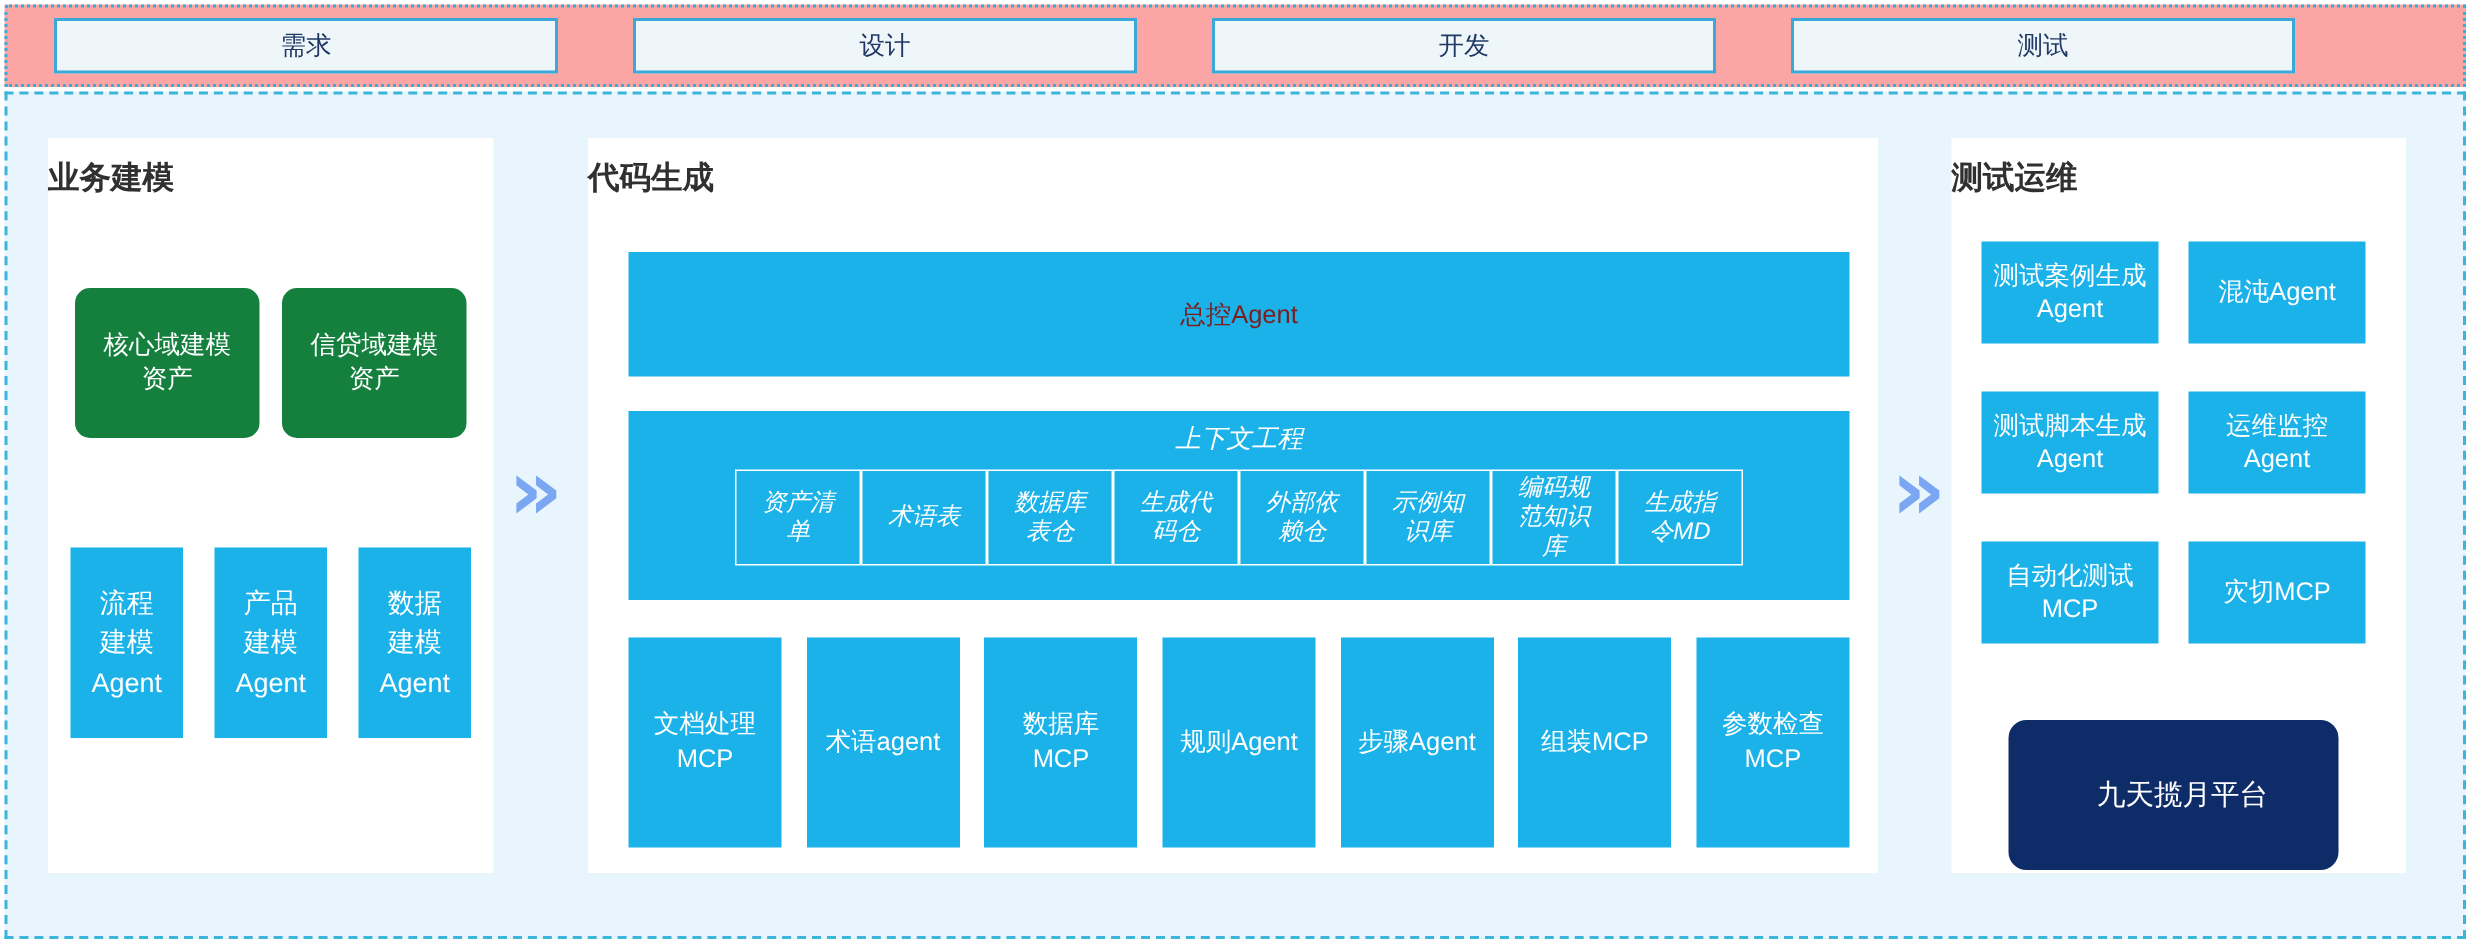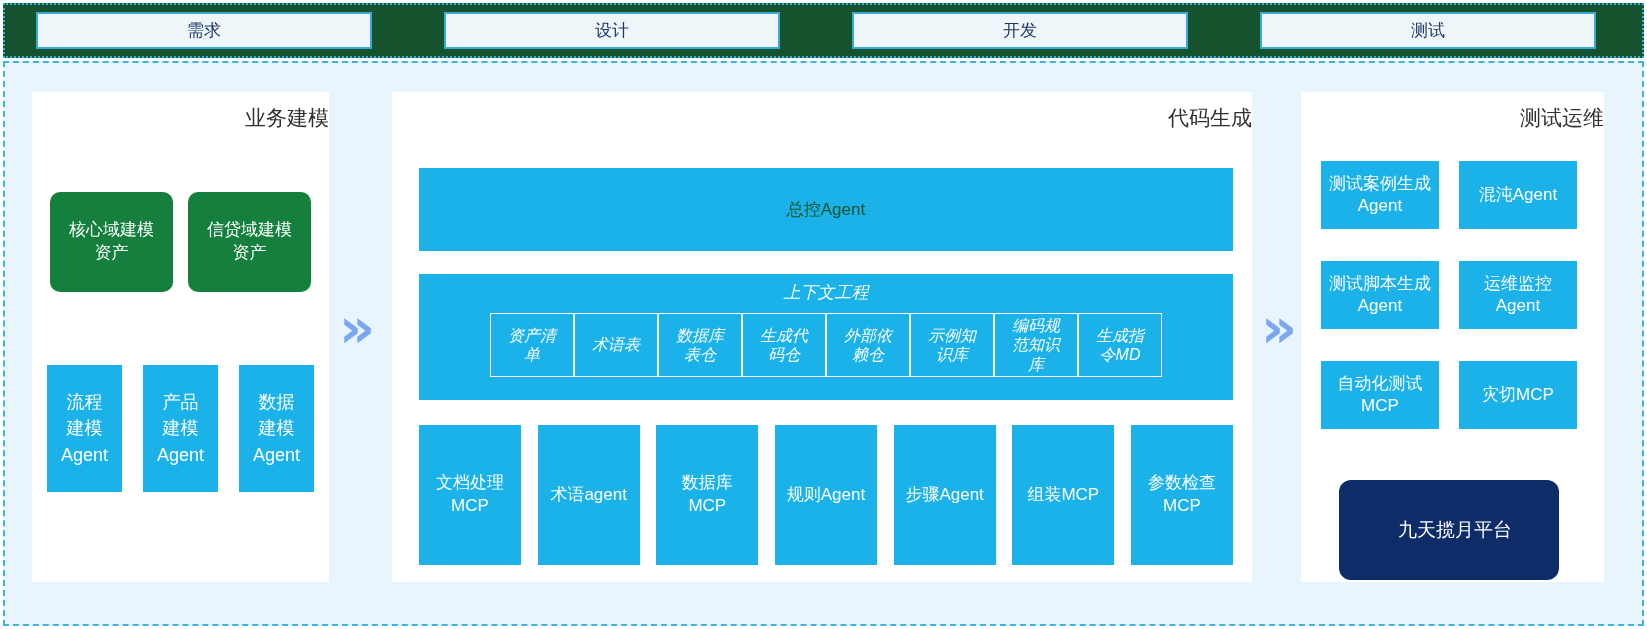--- a/index.html
+++ b/index.html
@@ -2,51 +2,51 @@
 <html><head>
 <meta charset="utf-8">
 <style>
   html,body{margin:0;padding:0;background:#fff;}
   *{box-sizing:border-box;}
   body{font-family:"Liberation Sans","DejaVu Sans",sans-serif;}
   .canvas{position:relative;width:1647px;height:629px;background:#fff;overflow:hidden;}
 
   
   .top-strip{position:absolute;left:3px;top:3px;width:1641px;height:55px;
-    background:#14532d;border:2px dotted #2fb0dd;display:flex;align-items:center;
-    padding-left:31px;gap:72px;}
+    background:#fca5a5;border:2px dotted #2fb0dd;display:flex;align-items:center;
+    padding-left:31px;gap:50px;}
   .phase-box{width:336px;height:37px;background:#eef6fa;border:2px solid #3aa8d8;
     display:flex;align-items:center;justify-content:center;
     color:#1f3864;font-size:17px;}
 
   
   .main-area{position:absolute;left:3px;top:61px;width:1641px;height:565px;
     background:#e9f5fc;border:2px dashed #3cb4dc;}
 
   .panel{position:absolute;top:29px;height:490px;background:#ffffff;}
-  .panel-title{text-align:right;margin-top:12px;font-size:21px;font-weight:normal;color:#303030;}
+  .panel-title{text-align:left;margin-top:12px;font-size:21px;font-weight:bold;color:#303030;}
 
   .chevron{position:absolute;color:#7aa6f2;font-size:56px;font-weight:bold;
     line-height:1;font-family:"DejaVu Sans",sans-serif;}
 
   
   .panel-left{left:27px;width:297px;}
   .asset-row{position:absolute;left:0;top:100px;width:100%;display:flex;justify-content:center;gap:15px;}
   .asset-box{width:123px;height:100px;background:#15803d;border-radius:10px;
     color:#fff;font-size:17px;display:flex;align-items:center;justify-content:center;
     text-align:center;padding:0 14px;line-height:1.35;}
   .agent-row{position:absolute;left:0;top:273px;width:100%;display:flex;justify-content:center;gap:21px;}
   .agent-box{width:75px;height:127px;background:#1ab2e8;color:#fff;font-size:18px;
     display:flex;align-items:center;justify-content:center;text-align:center;
     padding:0 12px;line-height:1.45;}
 
   
   .panel-mid{left:387px;width:860px;}
   .master-bar{position:absolute;left:27px;top:76px;width:814px;height:83px;
-    background:#1ab2e8;color:#14532d;font-size:17px;
+    background:#1ab2e8;color:#7f1d1d;font-size:17px;
     display:flex;align-items:center;justify-content:center;}
   .context-box{position:absolute;left:27px;top:182px;width:814px;height:126px;
     background:#1ab2e8;color:#fff;font-style:italic;}
   .context-title{text-align:center;font-size:17px;margin-top:7px;}
   .context-items{display:flex;justify-content:center;gap:0;margin-top:9px;}
   .context-item{width:84px;height:64px;border:1px solid #fff;color:#fff;font-size:16px;
     display:flex;align-items:center;justify-content:center;text-align:center;
     padding:0 12px;line-height:1.2;}
   .tool-row{position:absolute;left:27px;top:333px;width:814px;display:flex;justify-content:space-between;}
   .tool-box{width:102px;height:140px;background:#1ab2e8;color:#fff;font-size:17px;

